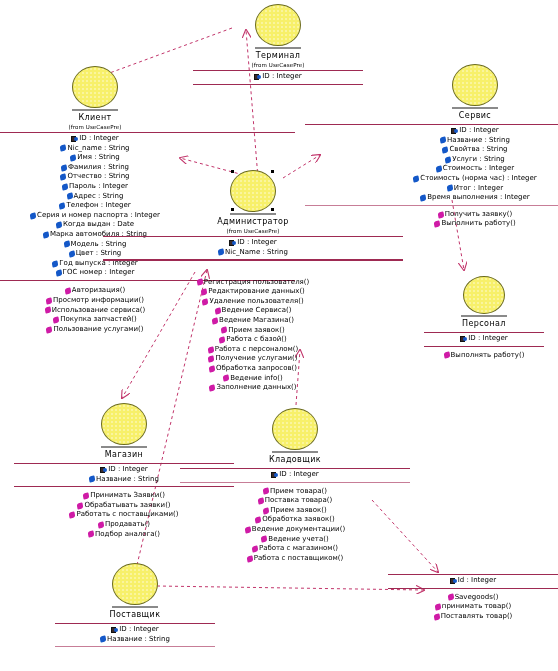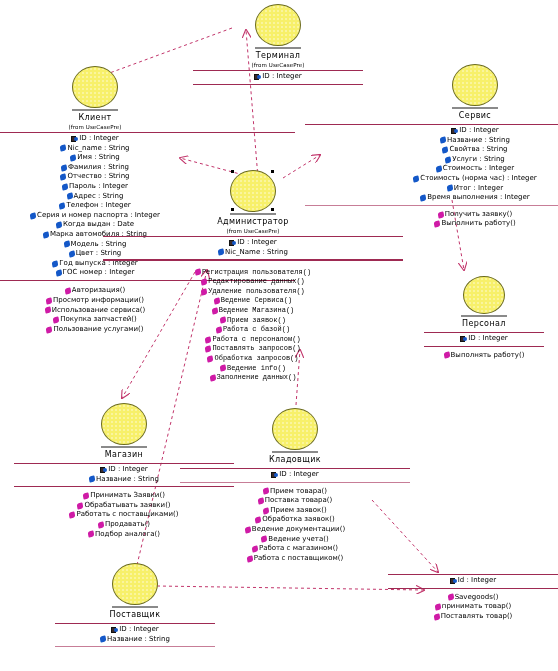--- a/index.html
+++ b/index.html
@@ -221,21 +221,21 @@
         <div class="row">
             <span class="ico key"></span>
             <span>ID : Integer</span>
           </div>
         <div class="row">
             <span class="ico attr"></span>
             <span>Nic_Name : String</span>
           </div>
       </div>
       <div class="rule thick"></div>
-      <div class="rows" style="padding-top:7px;font-family:Liberation Mono, monospace;">
+      <div class="rows" style="padding-top:17px;">
         <div class="row">
             <span class="ico meth"></span>
             <span>Регистрация пользователя()</span>
           </div>
         <div class="row">
             <span class="ico meth"></span>
             <span>Редактирование данных()</span>
           </div>
         <div class="row">
             <span class="ico meth"></span>
@@ -256,21 +256,21 @@
         <div class="row">
             <span class="ico meth"></span>
             <span>Работа с базой()</span>
           </div>
         <div class="row">
             <span class="ico meth"></span>
             <span>Работа с персоналом()</span>
           </div>
         <div class="row">
             <span class="ico meth"></span>
-            <span>Поставлять запросов()</span>
+            <span>Получение услугами()</span>
           </div>
         <div class="row">
             <span class="ico meth"></span>
             <span>Обработка запросов()</span>
           </div>
         <div class="row">
             <span class="ico meth"></span>
             <span>Ведение info()</span>
           </div>
         <div class="row">

